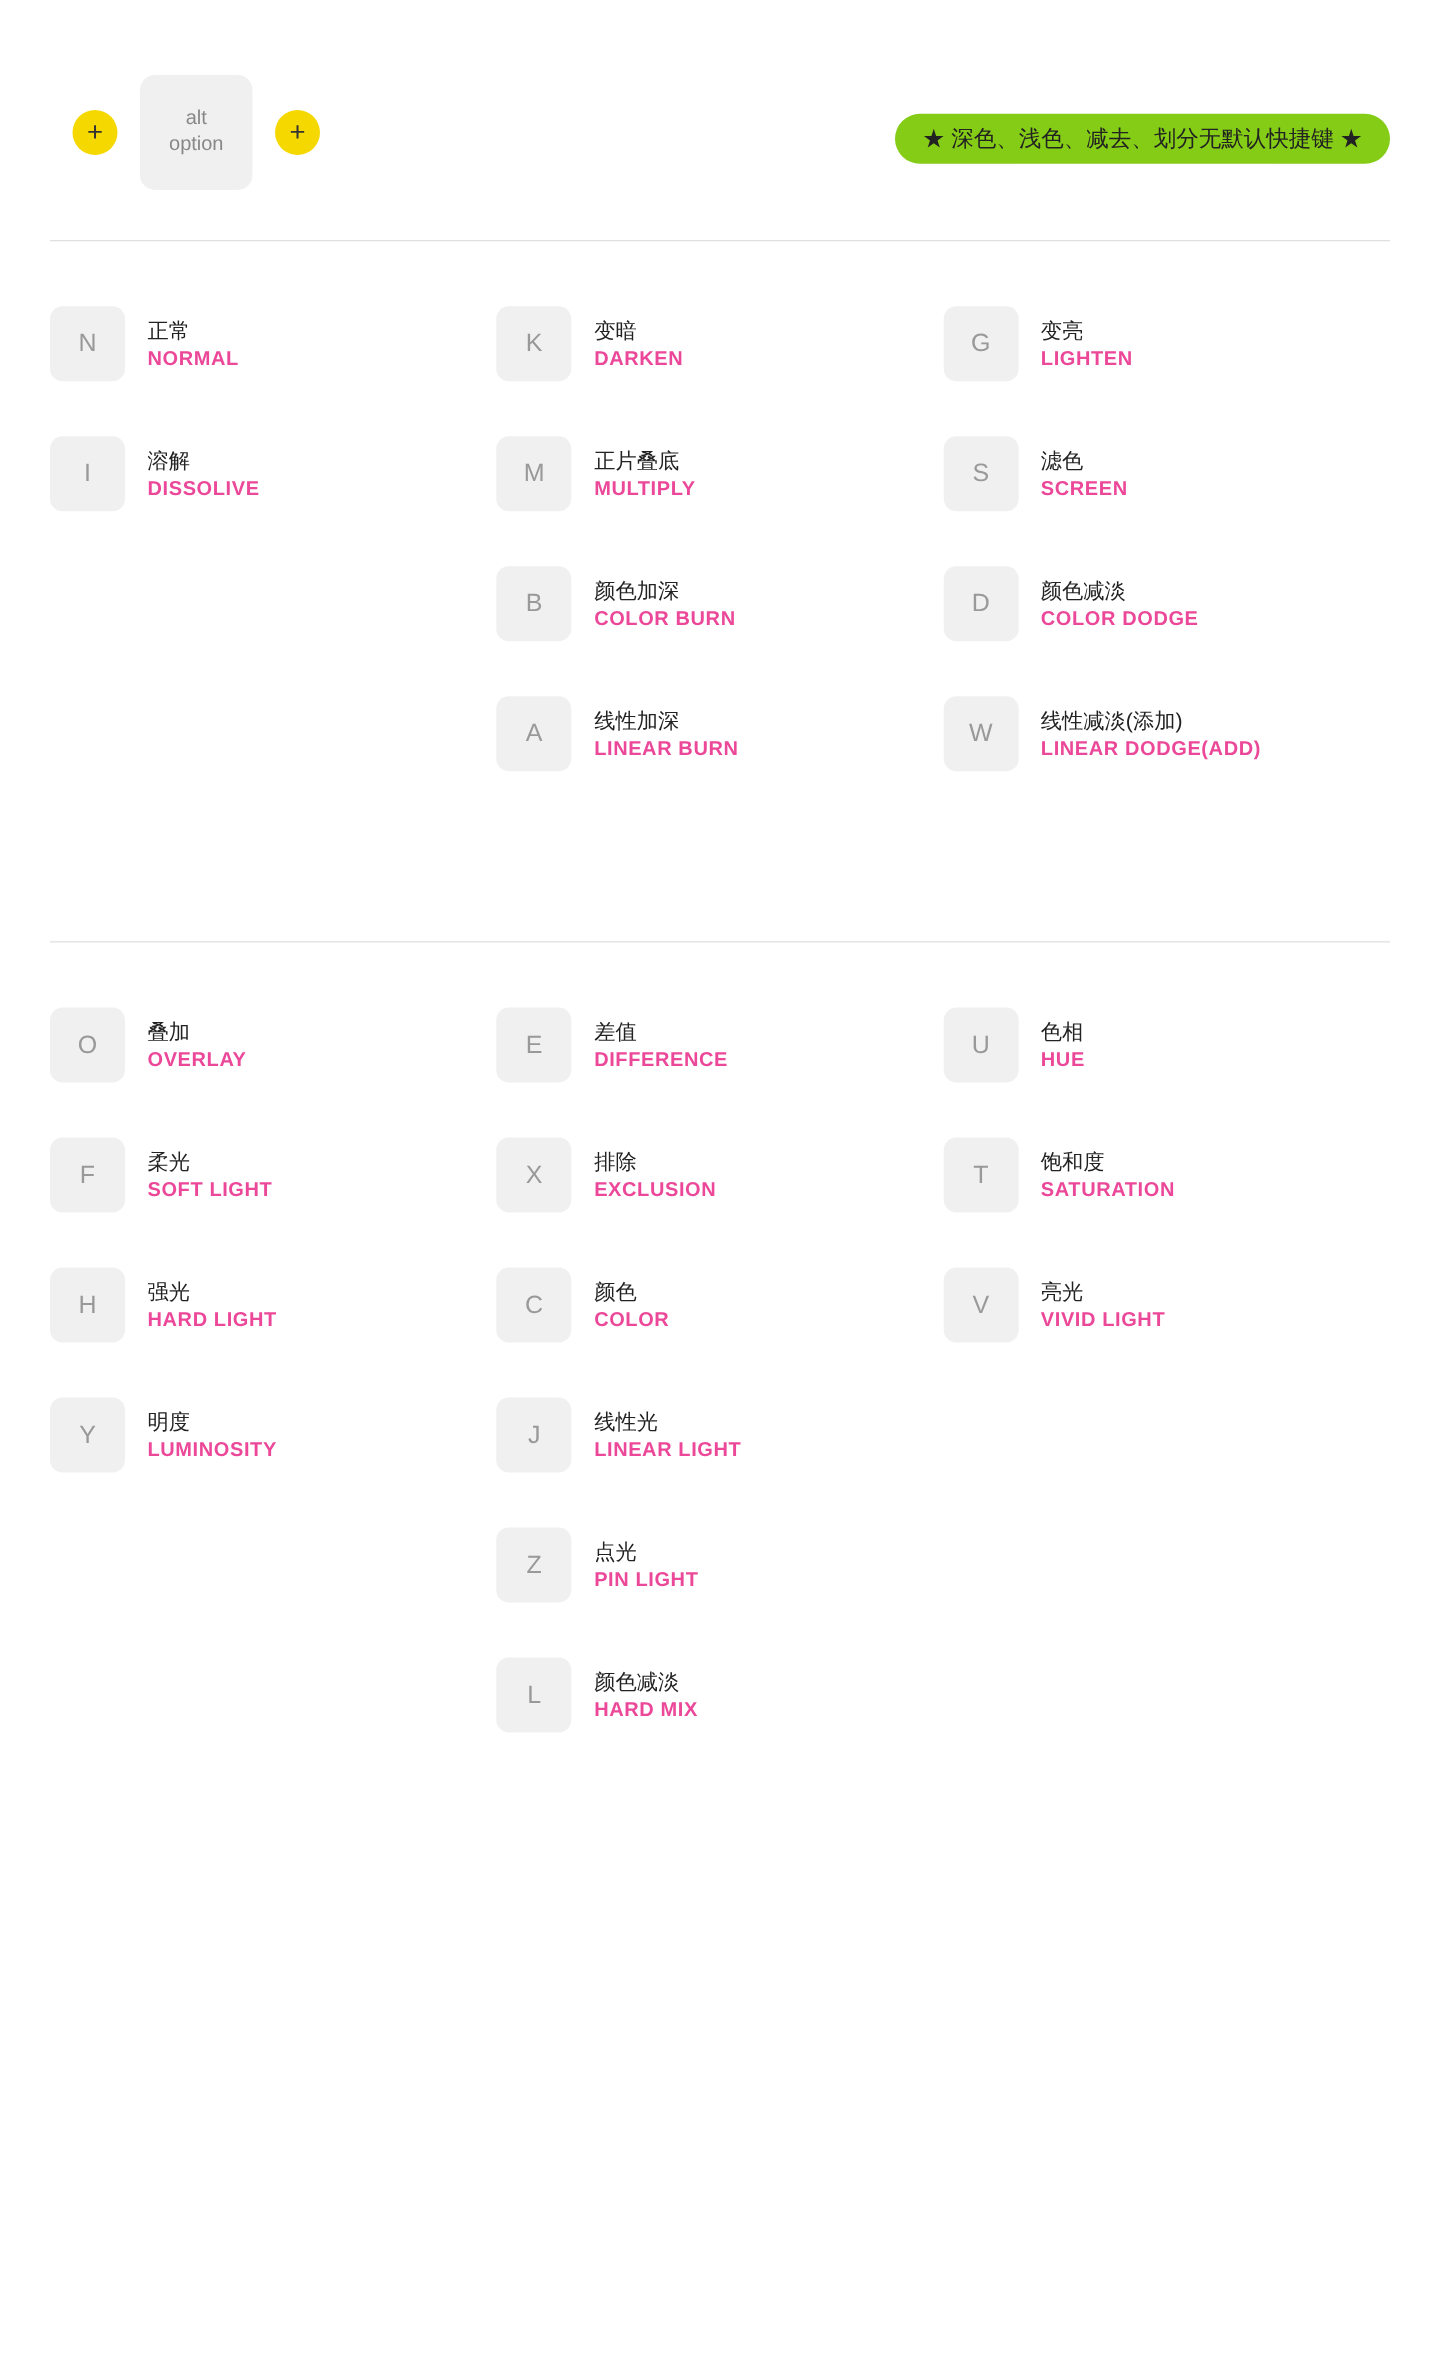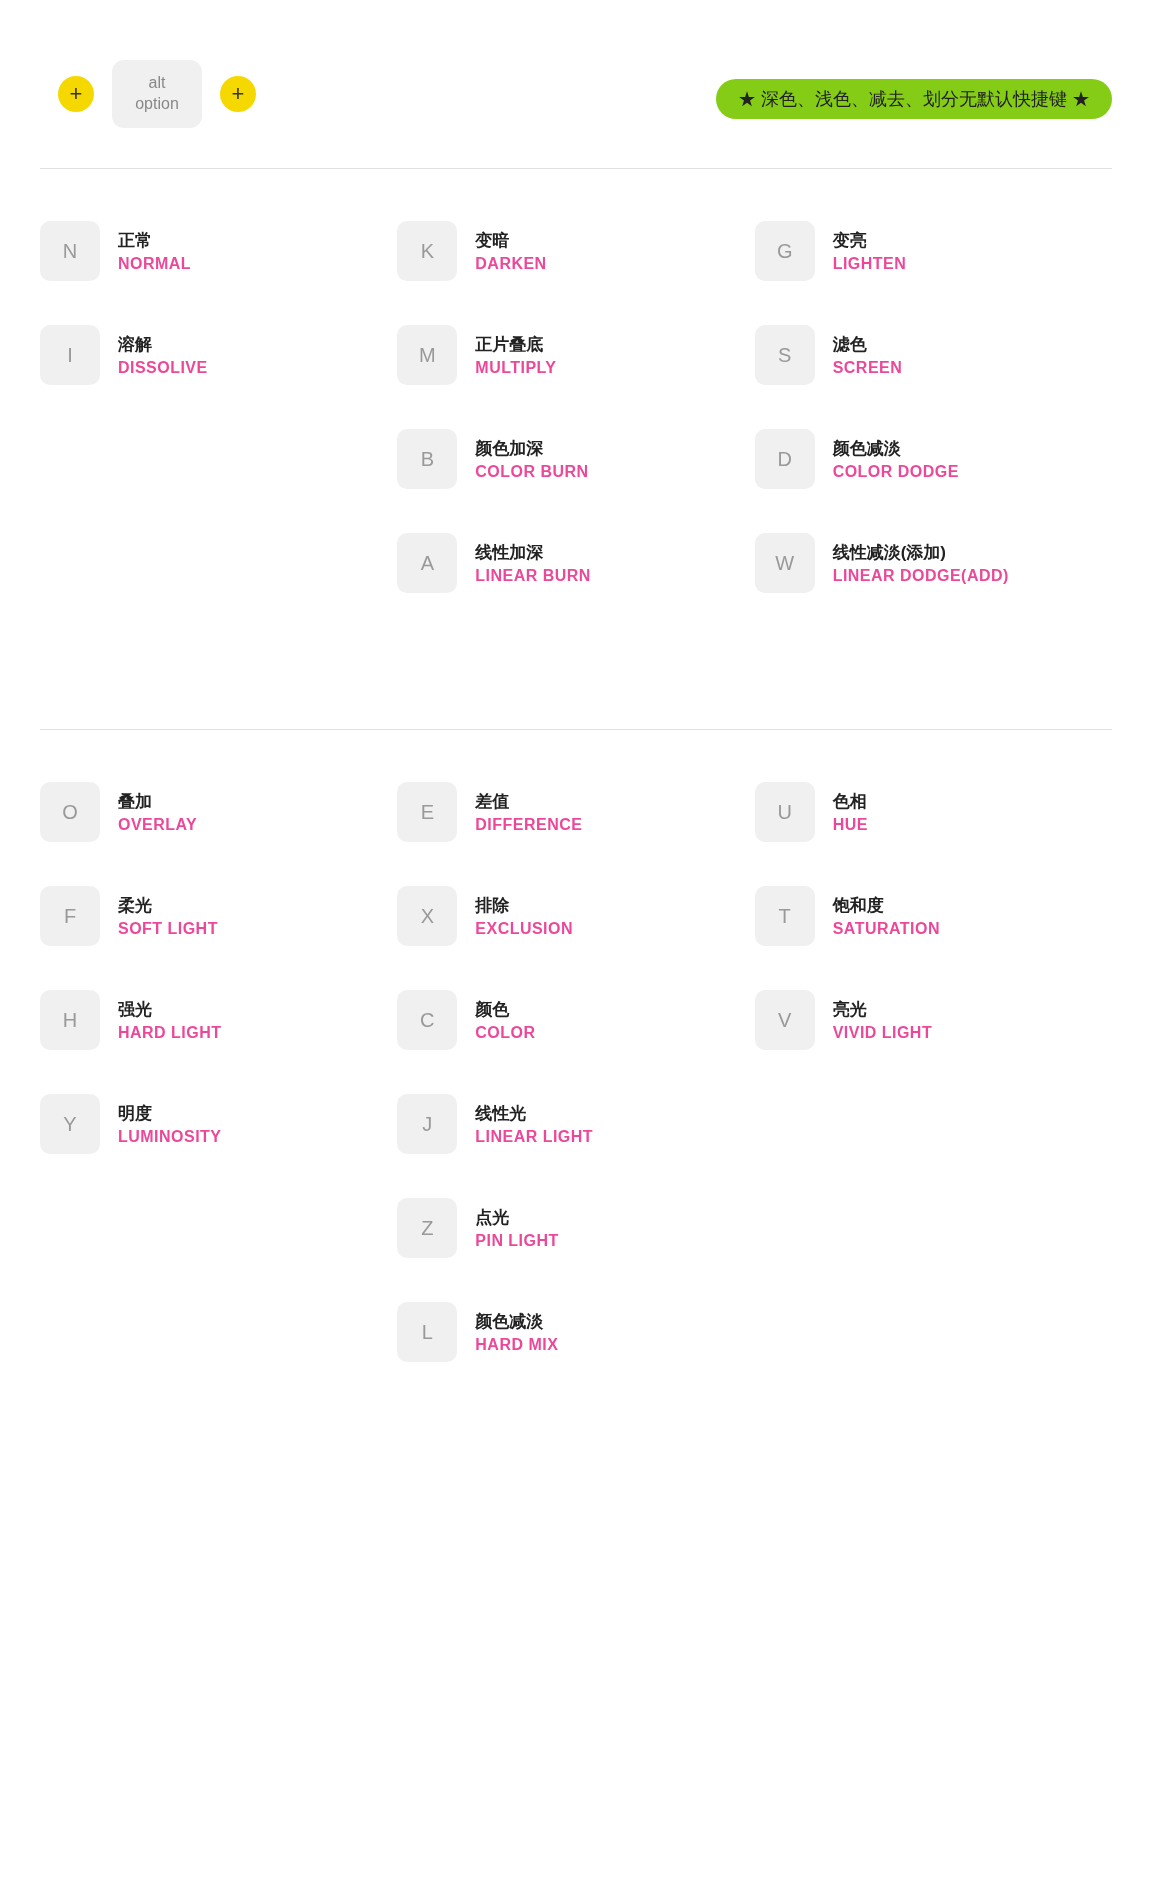--- a/index.html
+++ b/index.html
@@ -35,21 +35,21 @@
     }
 
     .key-btn-wide {
       width: 190px;
       height: 80px;
       font-size: 18px;
     }
 
     .key-btn-medium {
       width: 90px;
-      height: 68px;
+      height: 92px;
       font-size: 16px;
       line-height: 1.3;
       text-align: center;
     }
 
     .plus-circle {
       width: 36px;
       height: 36px;
       background: #f5d800;
       border-radius: 50%;
@@ -129,21 +129,21 @@
 
     .blend-text {
       display: flex;
       flex-direction: column;
       gap: 3px;
     }
 
     .blend-text .zh {
       font-size: 17px;
       color: #222;
-      font-weight: 700;
+      font-weight: 400;
     }
 
     .blend-text .en {
       font-size: 16px;
       color: #ec4899;
       font-weight: 700;
       letter-spacing: 0.03em;
     }
 
     .empty-key {

